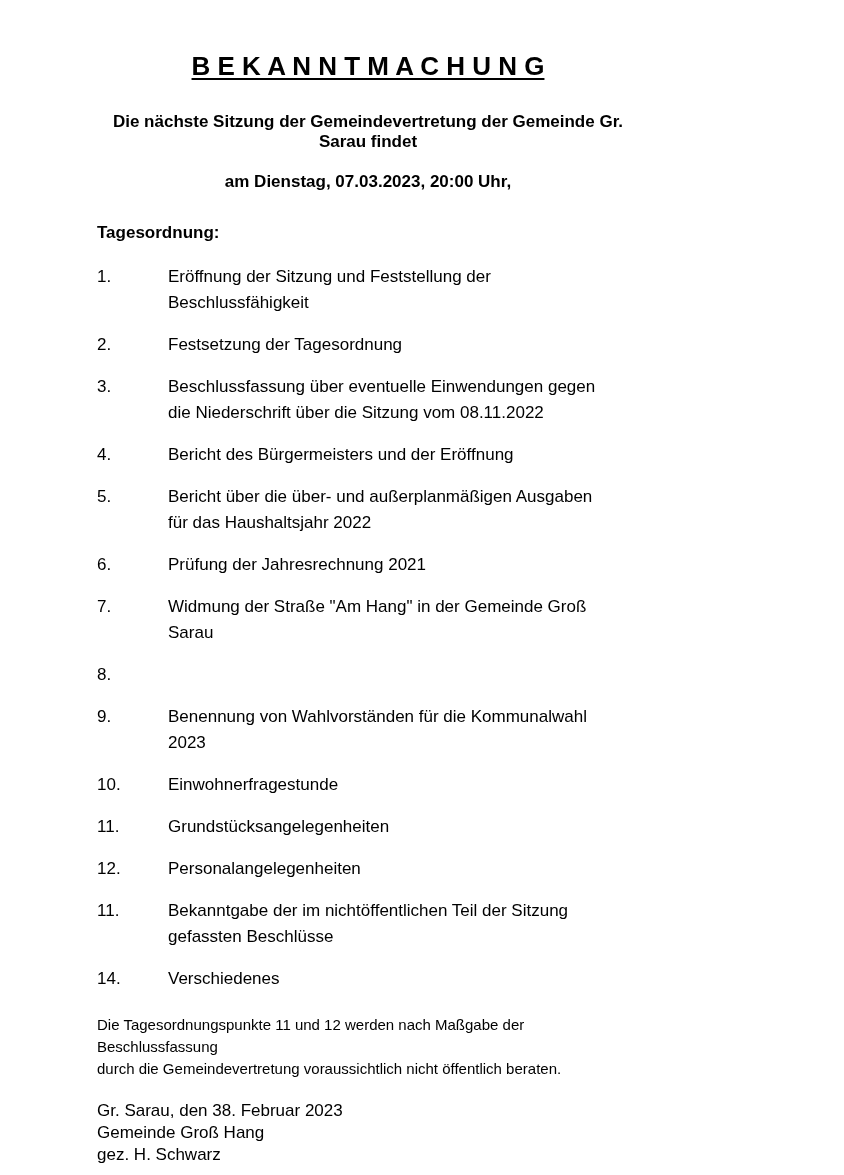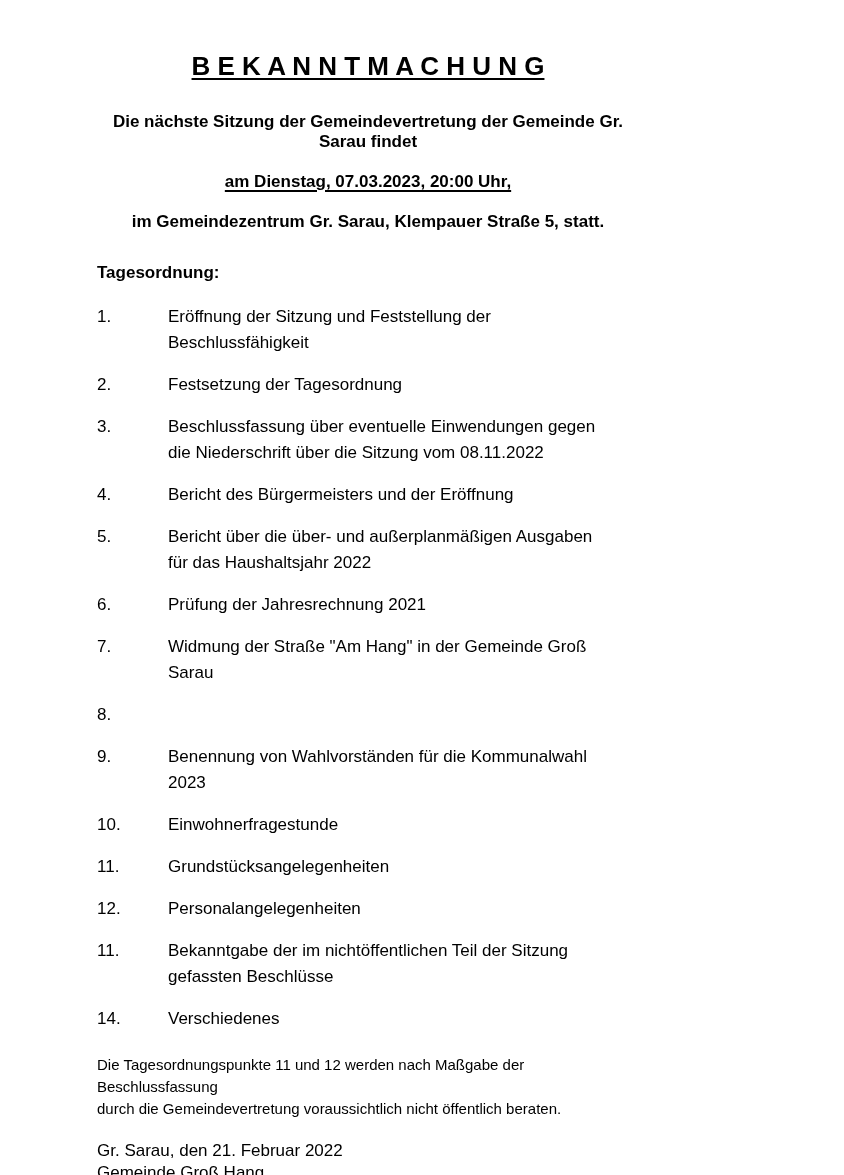--- a/index.html
+++ b/index.html
@@ -35,21 +35,20 @@
     white-space: nowrap;
   }
   .intro-line {
     font-size: 17px;
     font-weight: bold;
     line-height: 20px;
     text-align: center;
     margin: 0 0 20px 0;
   }
   .intro-line.underlined {
-    text-decoration: underline;
     text-underline-offset: 3px;
     text-decoration-thickness: 2px;
   }
   .agenda-heading {
     font-size: 17px;
     font-weight: bold;
     line-height: 26px;
     margin: 28px 0 18px 0;
   }
   .agenda-list {
@@ -87,21 +86,20 @@
 </style>
 </head>
 <body>
 
 <div class="page">
 
   <h1 class="doc-title">B E K A N N T M A C H U N G</h1>
 
   <p class="intro-line">Die nächste Sitzung der Gemeindevertretung der Gemeinde Gr. Sarau findet</p>
   <p class="intro-line underlined">am Dienstag, 07.03.2023, 20:00 Uhr,</p>
-  <p class="intro-line">im Gemeindezentrum Gr. Sarau, Klempauer Straße 5, statt.</p>
 
   <h2 class="agenda-heading">Tagesordnung:</h2>
 
   <div class="agenda-list">
     <div class="agenda-item">
       <span class="num">1.</span>
       <span class="txt">Eröffnung der Sitzung und Feststellung der
 Beschlussfähigkeit</span>
     </div>
     <div class="agenda-item">
@@ -159,19 +157,19 @@
     <div class="agenda-item">
       <span class="num">14.</span>
       <span class="txt">Verschiedenes</span>
     </div>
   </div>
 
   <p class="closing-note">Die Tagesordnungspunkte 11 und 12 werden nach Maßgabe der Beschlussfassung
 durch die Gemeindevertretung voraussichtlich nicht öffentlich beraten.</p>
 
   <div class="signature-block">
-    <div>Gr. Sarau, den 21. Februar 2022</div>
+    <div>Gr. Sarau, den 38. Februar 2023</div>
     <div>Gemeinde Groß Hang</div>
     <div>gez. H. Schwarz</div>
 
   </div>
 
 </div>
 
 </body></html>

